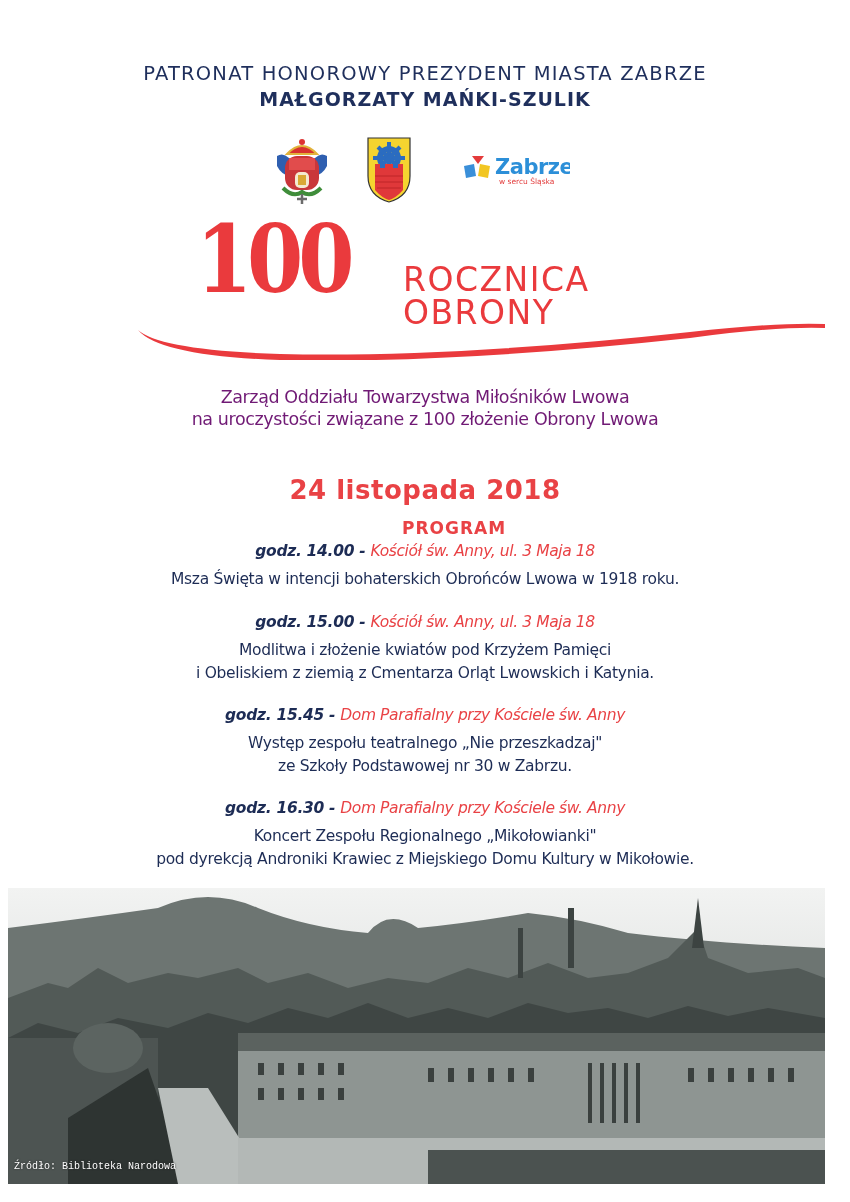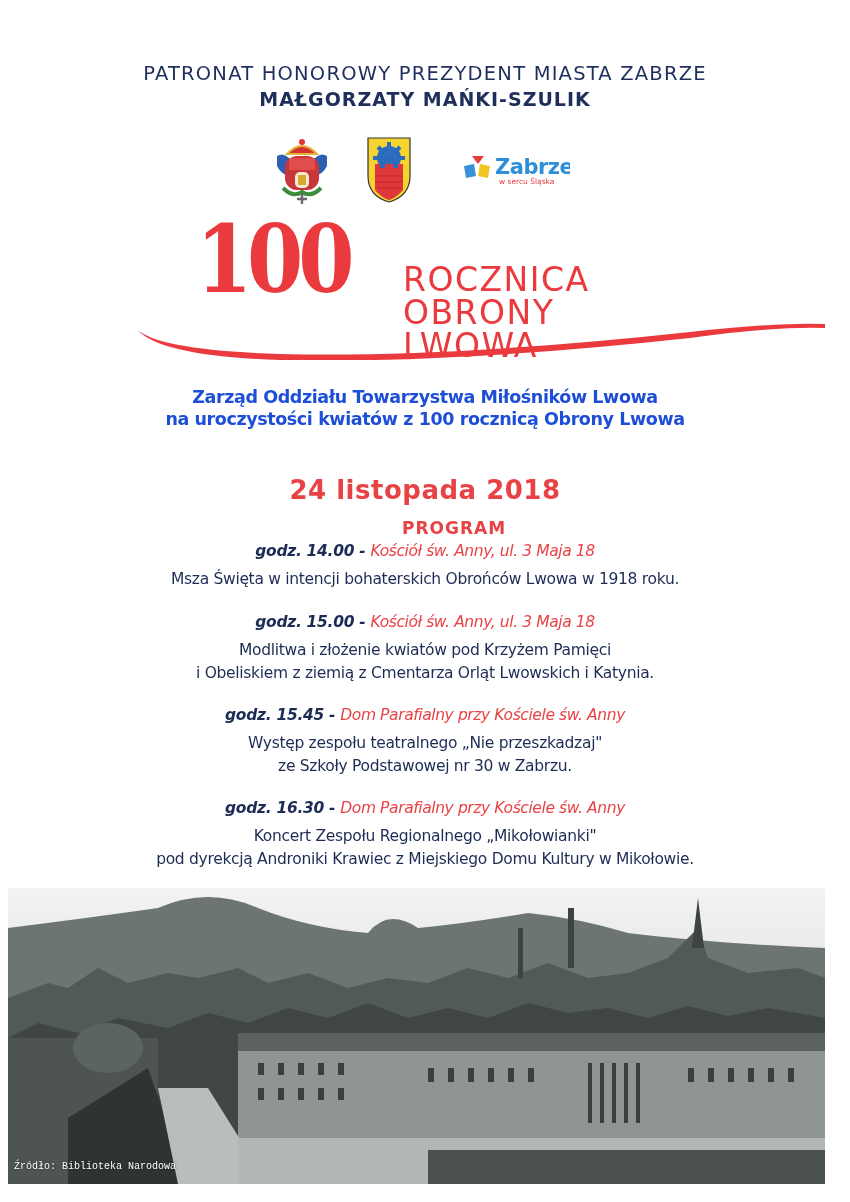--- a/index.html
+++ b/index.html
@@ -16,21 +16,21 @@
 
   .logos { top: 136px; left: 270px; width: 300px; height: 70px; }
 
   .hundred {
     top: 212px; left: 196px; font-family: "DejaVu Serif", serif; font-size: 94px; font-weight: bold;
     color: #ea3a3d; letter-spacing: -6px; line-height: 1; transform: scaleX(0.86); transform-origin: left top;
   }
   .title-words { top: 218px; left: 403px; font-family: "DejaVu Sans", sans-serif; font-size: 33px; line-height: 33px; color: #ea3a3d; letter-spacing: 1.5px; margin-top: 45px; }
   .swoosh { top: 300px; left: 130px; width: 700px; height: 60px; }
 
-  .intro { top: 386px; font-size: 17.5px; font-weight: bold; line-height: 22px; color: #1d4ed8; font-family: "DejaVu Sans", sans-serif; letter-spacing: -0.4px; }
+  .intro { top: 386px; font-size: 17.5px; font-weight: normal; line-height: 22px; color: #701a75; font-family: "DejaVu Sans", sans-serif; letter-spacing: -0.4px; }
   .date { top: 475px; font-size: 26px; font-weight: bold; color: #e94245; font-family: "DejaVu Sans", sans-serif; letter-spacing: 0.5px; }
   .program { top: 518px; font-size: 17px; font-weight: bold; color: #e94245; letter-spacing: 1px; font-family: "DejaVu Sans", sans-serif; padding-left: 29px; }
 
   .item-head { font-size: 15.5px; font-style: italic; font-family: "DejaVu Sans", sans-serif; }
   .item-head .time { font-weight: bold; color: #1d2c55; letter-spacing: -0.3px; margin-top: 32px; }
   .item-head .place { color: #e94245; letter-spacing: -0.4px; }
   .item-desc { font-size: 15.5px; line-height: 23px; color: #1d2c55; font-family: "DejaVu Sans", sans-serif; letter-spacing: -0.3px; }
 
   .photo { top: 888px; left: 8px; width: 817px; height: 296px; overflow: hidden; background: #cfd3d2; }
   .caption { position: absolute; left: 6px; bottom: 12px; font-size: 10px; color: #ffffff; text-shadow: 0 0 2px #222; font-family: Liberation Mono, monospace; margin-top: 20px; }
@@ -82,29 +82,28 @@
     </g>
     <text x="225" y="38" font-family="DejaVu Sans, sans-serif" font-weight="bold" font-size="21" fill="#2c8fd8" letter-spacing="-0.5">Zabrze</text>
     <text x="229" y="48" font-family="DejaVu Sans, sans-serif" font-size="7.5" fill="#e23b3b">w sercu Śląska</text>
   </svg>
 </div>
 
 <div class="abs hundred">100</div>
 <div class="abs title-words">
   <div>ROCZNICA</div>
   <div>OBRONY</div>
-  <div>LWOWA</div>
 </div>
 <svg class="abs swoosh" viewBox="0 0 700 60">
   <path d="M8 30 Q30 50 150 54 Q320 58 560 32 Q650 22 695 24 L695 28 Q650 26 560 38 Q320 64 150 60 Q30 56 8 30 Z" fill="#ea3a3d"></path>
 </svg>
 
 <div class="abs center intro">
   <div>Zarząd Oddziału Towarzystwa Miłośników Lwowa</div>
-  <div>na uroczystości kwiatów z 100 rocznicą Obrony Lwowa</div>
+  <div>na uroczystości związane z 100 złożenie Obrony Lwowa</div>
 </div>
 
 <div class="abs center date">24 listopada 2018</div>
 <div class="abs center program">PROGRAM</div>
 
 <div class="abs center item-head" style="top:542px">
   <span class="time">godz. 14.00 - </span><span class="place">Kościół św. Anny, ul. 3 Maja 18</span>
 </div>
 <div class="abs center item-desc" style="top:568px">
   <div>Msza Święta w intencji bohaterskich Obrońców Lwowa w 1918 roku.</div>

